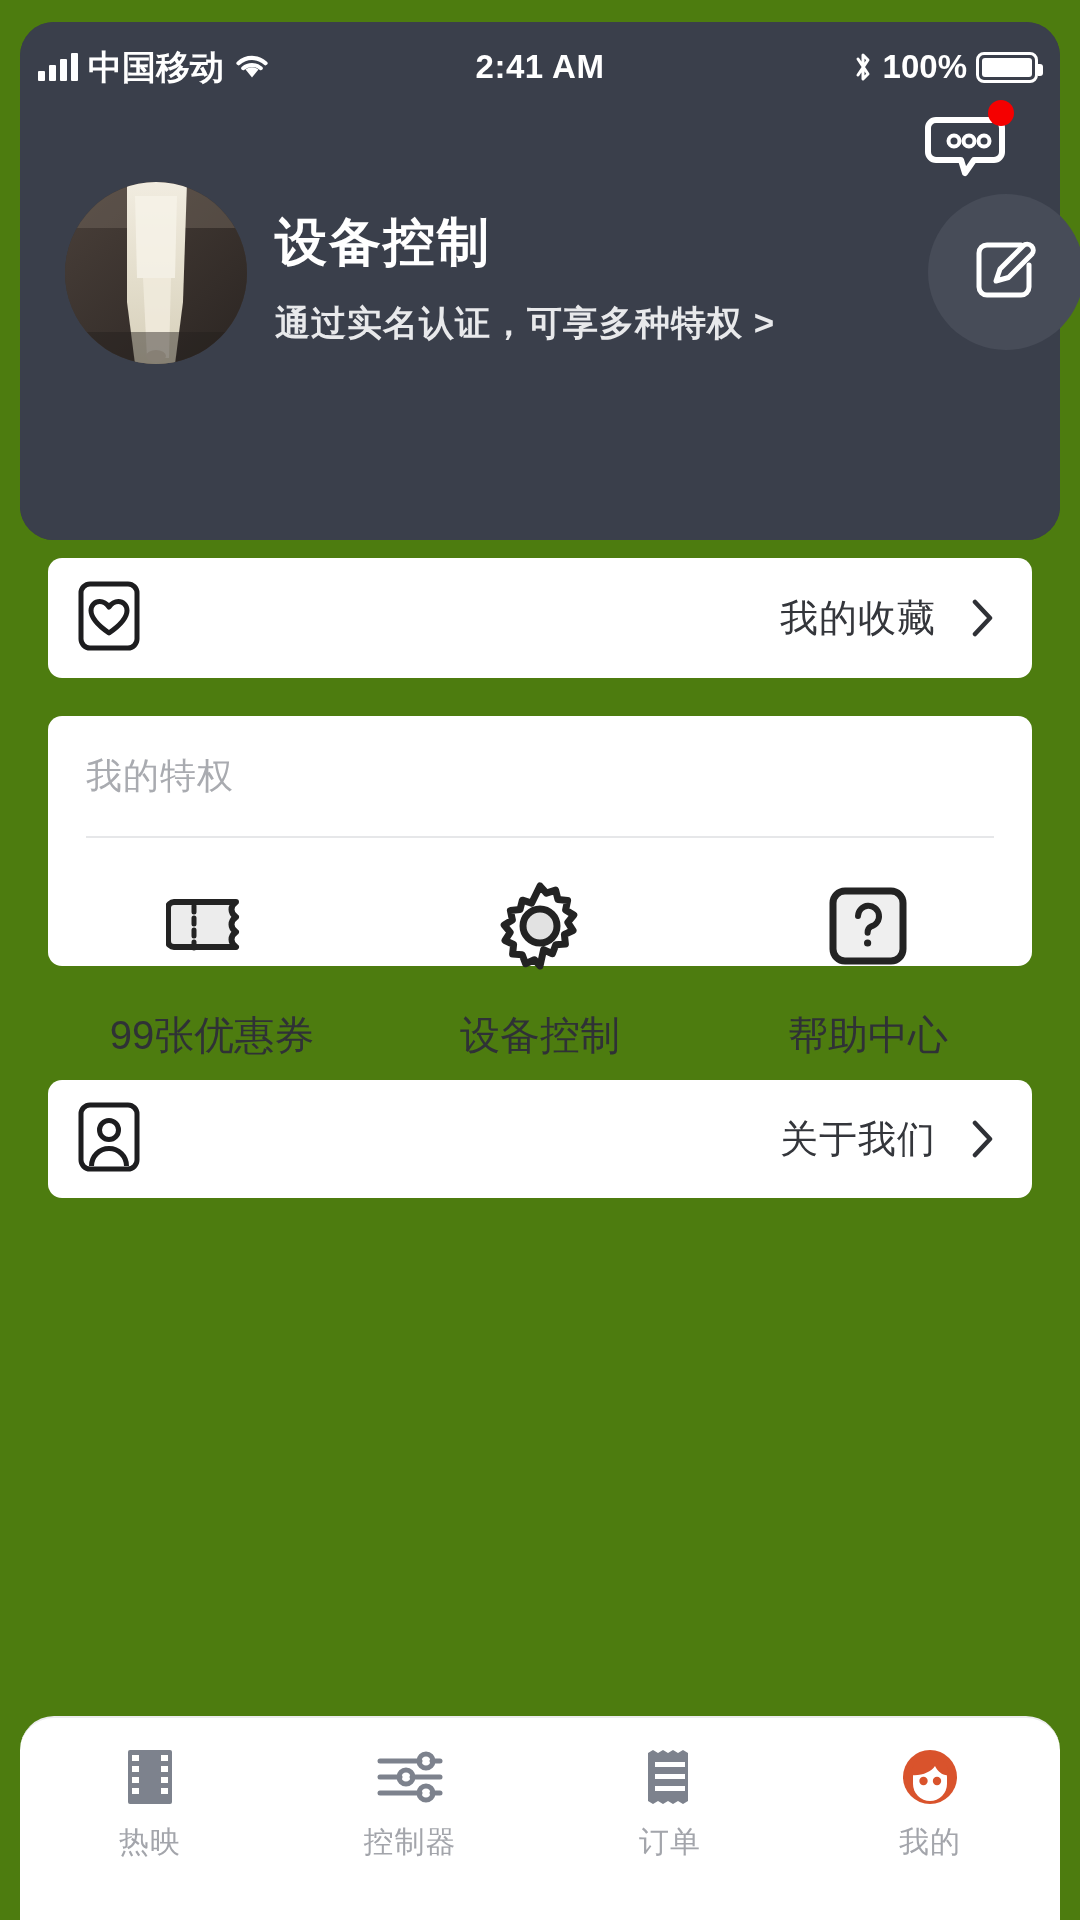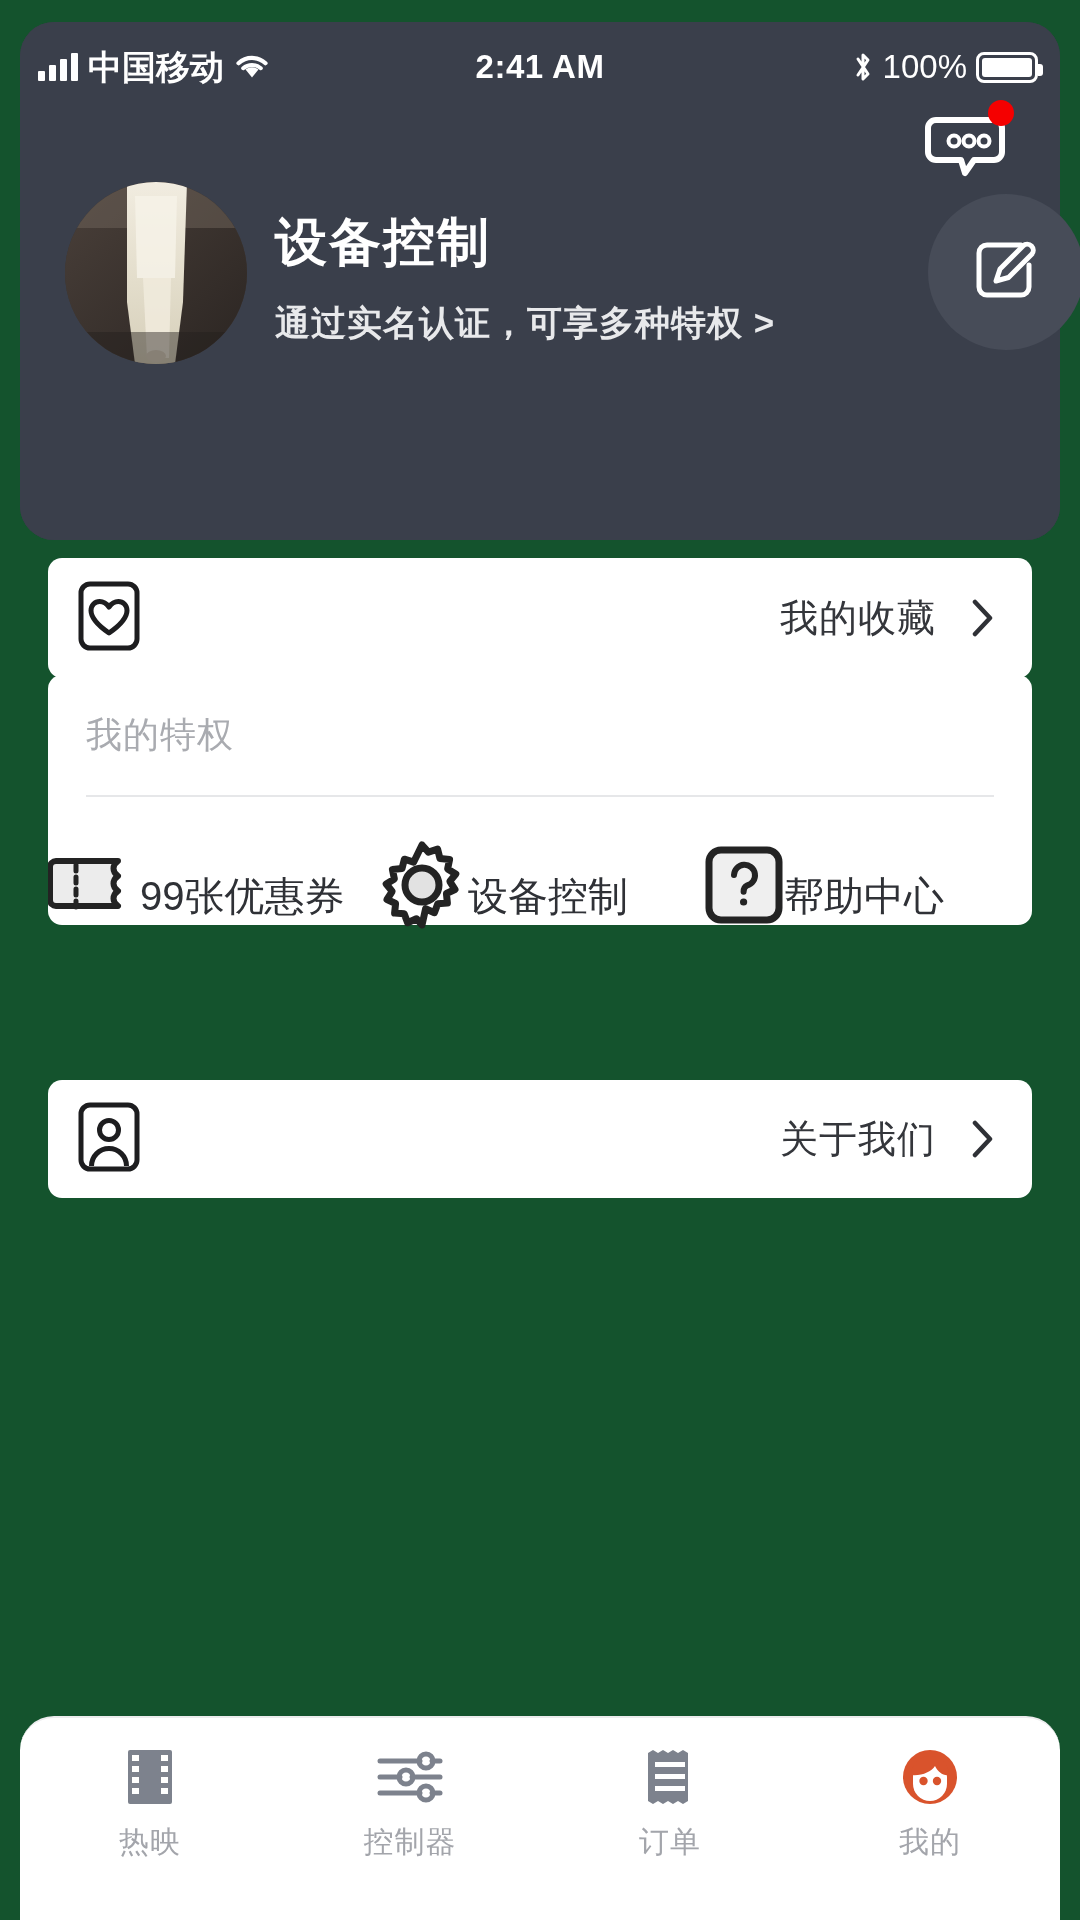--- a/index.html
+++ b/index.html
@@ -5,21 +5,21 @@
   * { box-sizing: border-box; margin: 0; padding: 0; }
   html, body {
     width: 1080px; height: 1920px;
     font-family: "Liberation Sans", "DejaVu Sans", sans-serif;
     background: #ffffff;
     overflow: hidden;
   }
   #phone {
     position: relative;
     width: 1080px; height: 1920px;
-    background: #14532d;
+    background: #4d7c0f;
   }
 
   
   .header {
     position: absolute;
     left: 20px; top: 22px;
     width: 1040px; height: 518px;
     background: #3a3f4b;
     border-radius: 34px 34px 34px 34px;
     overflow: visible;
@@ -53,21 +53,21 @@
   .sb-time {
     position: absolute; left: 0; right: 0; top: 26px;
     text-align: center; font-size: 33px; font-weight: bold;
     letter-spacing: 0.5px;
   }
   .sb-right {
     position: absolute; right: 22px; top: 26px;
     display: flex; align-items: center; gap: 9px;
   }
   .bt svg { display: block; }
-  .battpct { font-size: 33px; font-weight: normal; }
+  .battpct { font-size: 33px; font-weight: bold; }
   .battery {
     width: 62px; height: 31px;
     border: 3px solid #ffffff; border-radius: 8px;
     position: relative; display: flex; align-items: center;
     padding: 3px;
   }
   .battery::after {
     content: ""; position: absolute; right: -8px; top: 9px;
     width: 5px; height: 12px; background: #ffffff; border-radius: 0 3px 3px 0;
   }
@@ -127,36 +127,36 @@
   .row-label {
     position: absolute; right: 96px; top: 50%; transform: translateY(-50%);
     font-size: 38px; color: #34363b; letter-spacing: 1px;
   }
   .row-chev {
     position: absolute; right: 38px; top: 50%; transform: translateY(-50%);
     width: 22px; height: 38px;
   }
 
   .card-priv {
-    left: 48px; top: 675px; width: 984px; height: 250px;
+    left: 48px; top: 716px; width: 984px; height: 250px;
   }
   .priv-title {
     position: absolute; left: 38px; top: 36px;
     font-size: 36px; color: #a9abb0; letter-spacing: 1px;
   }
   .priv-divider {
     position: absolute; left: 38px; top: 120px;
     width: 908px; height: 2px; background: #e6e7e9;
   }
   .priv-grid {
     position: absolute; left: 0; top: 150px;
     width: 984px; display: flex;
   }
   .priv-item {
-    flex: 1; display: flex; flex-direction: row; align-items: center;
+    flex: 1; display: flex; flex-direction: column; align-items: center;
   }
   .priv-ico { height: 120px; display: flex; align-items: center; justify-content: center; }
   .priv-label {
     font-size: 40px; color: #2f3136; letter-spacing: 0px; margin-top: 22px;
   }
 
   .card-about {
     left: 48px; top: 1080px; width: 984px; height: 118px; text-align: right;
   }
 

